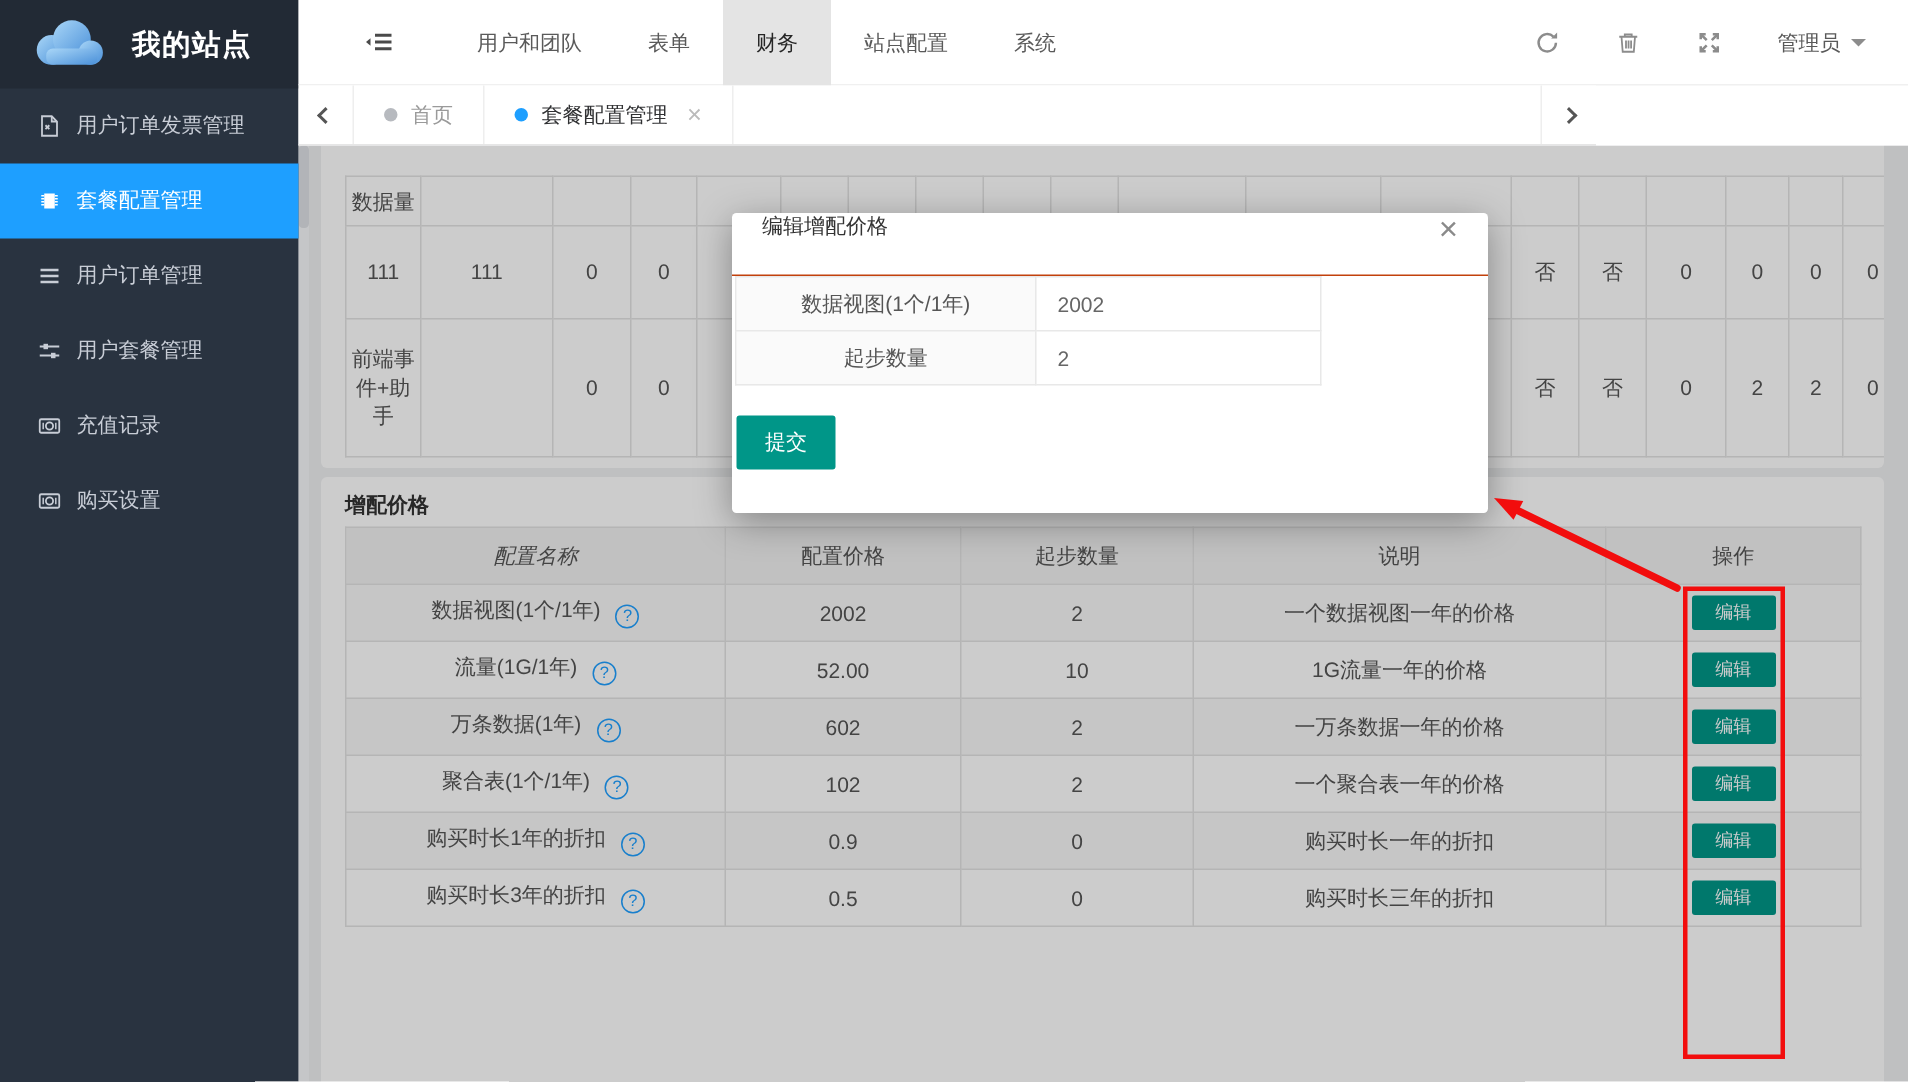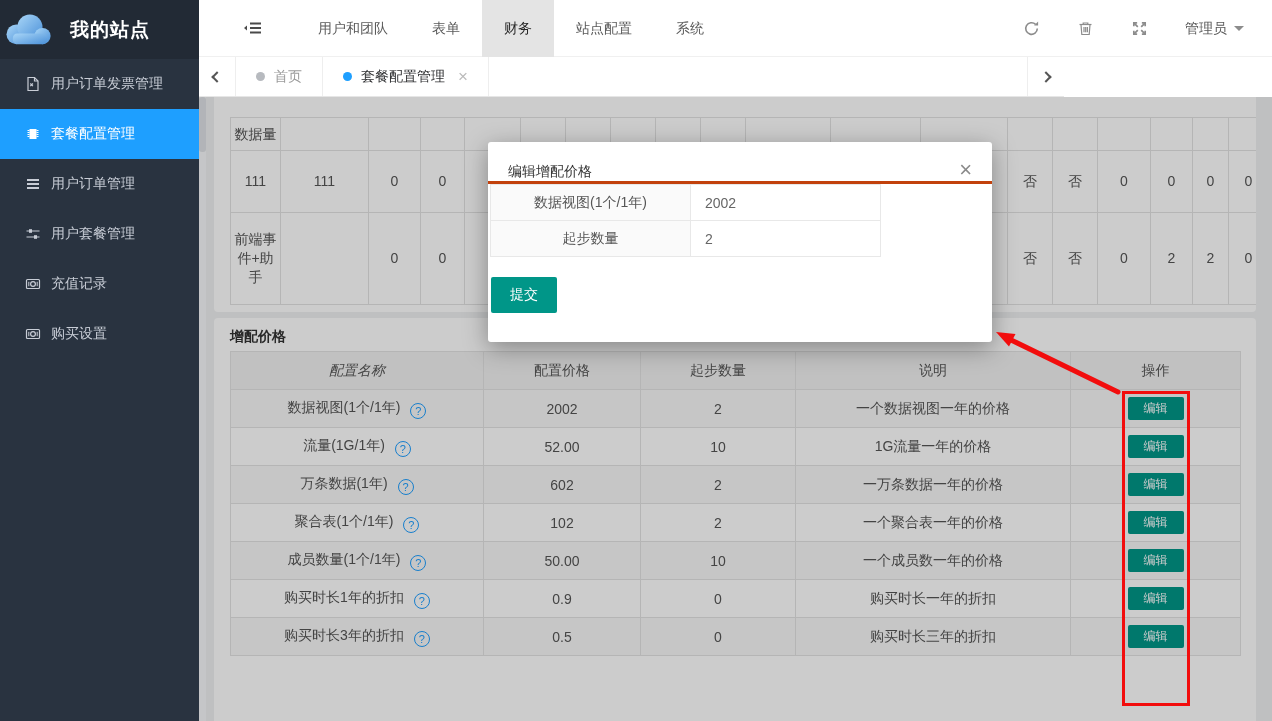--- a/index.html
+++ b/index.html
@@ -6,21 +6,21 @@
     --accent:#1E9FFF; --teal:#009688; --annotation:#F20D0D;
     --sidebar-bg:#293340; --sidebar-logo-bg:#222A35;
   }
   *{box-sizing:border-box;margin:0;padding:0}
   html,body{width:1272px;height:721px;overflow:hidden}
   body{font-family:"Liberation Sans","DejaVu Sans",sans-serif;background:#fff}
   .page{position:relative;width:1272px;height:721px;overflow:hidden}
 
   
   .sidebar{position:absolute;left:0;top:0;width:199px;height:721px;background:var(--sidebar-bg);z-index:10}
-  .logo{height:59px;background:var(--sidebar-logo-bg);display:flex;align-items:center;gap:12px;cursor:pointer}
+  .logo{height:59px;background:var(--sidebar-logo-bg);display:flex;align-items:center;padding-left:18px;gap:12px;cursor:pointer}
   .logo-text{color:#fff;font-size:19px;font-weight:bold;letter-spacing:1px}
   .menu-item{height:50px;display:flex;align-items:center;padding-left:24px;gap:10px;color:#c8cdd6;font-size:14px;cursor:pointer}
   .menu-item.active{background:var(--accent);color:#fff}
   .mi-icon{display:inline-flex;width:17px;justify-content:center}
 
   
   .navbar{position:absolute;left:199px;top:0;width:1073px;height:57px;background:#fff;border-bottom:1px solid #f0f0f0;z-index:10}
   .collapse{position:absolute;left:44px;top:20px;color:#4a4a4a;cursor:pointer}
   .navtabs{position:absolute;left:97px;top:0;height:57px;display:flex}
   .navtab{padding:0 22px;line-height:56px;font-size:14px;color:#5a5a5a;cursor:pointer}
@@ -64,21 +64,21 @@
   .addon th,.addon td{border:1px solid #e3e3e3;font-size:14px;color:#555;text-align:center;font-weight:normal;height:38px;padding:0}
   .addon thead th{background:#f2f2f2}
   .addon tbody tr:nth-child(odd) td{background:#f8f8f8}
   .help{display:inline-block;width:16px;height:16px;border:1px solid var(--accent);border-radius:50%;color:var(--accent);font-size:11px;line-height:14px;margin-left:10px;vertical-align:-3px;text-align:center;cursor:pointer}
   .edit-btn{display:inline-block;min-width:48px;height:23px;background:var(--teal);color:#fff;font-size:12px;border:none;border-radius:2px;line-height:23px;padding:0 16px;cursor:pointer}
 
   .dim{position:absolute;inset:0;background:rgba(0,0,0,.2);z-index:40}
 
   
   .modal{position:absolute;left:488px;top:142px;width:504px;height:200px;background:#fff;border-radius:3px;box-shadow:0 6px 24px rgba(0,0,0,.35);z-index:60}
-  .modal-head{height:42px;border-bottom:3px solid #c2410c;display:flex;align-items:flex-end;padding:0 20px;font-size:14px;color:#333}
+  .modal-head{height:42px;border-bottom:1px solid #c2410c;display:flex;align-items:flex-start;padding:0 20px;font-size:14px;color:#333}
   .modal-close{margin-left:auto;color:#8a8a8a;font-size:22px;line-height:1;cursor:pointer}
   .modal-form{position:absolute;left:2px;top:42px;border-collapse:collapse}
   .f-label{width:200px;height:36px;background:#fafafa;border:1px solid #e8e8e8;text-align:center;color:#555;font-size:14px}
   .f-value{width:190px;border:1px solid #e8e8e8;padding-left:14px;color:#666;font-size:14px;text-align:left}
   .submit{position:absolute;left:3px;top:135px;width:66px;height:36px;background:var(--teal);color:#fff;border:none;border-radius:2px;font-size:14px;cursor:pointer}
 
   
   .anno-rect{position:absolute;left:1122px;top:391px;width:68px;height:315px;border:3px solid var(--annotation);z-index:70;pointer-events:none}
   .anno-arrow{position:absolute;left:0;top:0;width:1272px;height:721px;z-index:70;pointer-events:none}
 </style>
@@ -359,27 +359,20 @@
               <td><button class="edit-btn">编辑</button></td>
             </tr>
             <tr>
               <td><span>聚合表(1个/1年)</span><span class="help">?</span></td>
               <td>102</td>
               <td>2</td>
               <td>一个聚合表一年的价格</td>
               <td><button class="edit-btn">编辑</button></td>
             </tr>
             <tr>
-              <td><span>成员数量(1个/1年)</span><span class="help">?</span></td>
-              <td>50.00</td>
-              <td>10</td>
-              <td>一个成员数一年的价格</td>
-              <td><button class="edit-btn">编辑</button></td>
-            </tr>
-            <tr>
               <td><span>购买时长1年的折扣</span><span class="help">?</span></td>
               <td>0.9</td>
               <td>0</td>
               <td>购买时长一年的折扣</td>
               <td><button class="edit-btn">编辑</button></td>
             </tr>
             <tr>
               <td><span>购买时长3年的折扣</span><span class="help">?</span></td>
               <td>0.5</td>
               <td>0</td>

